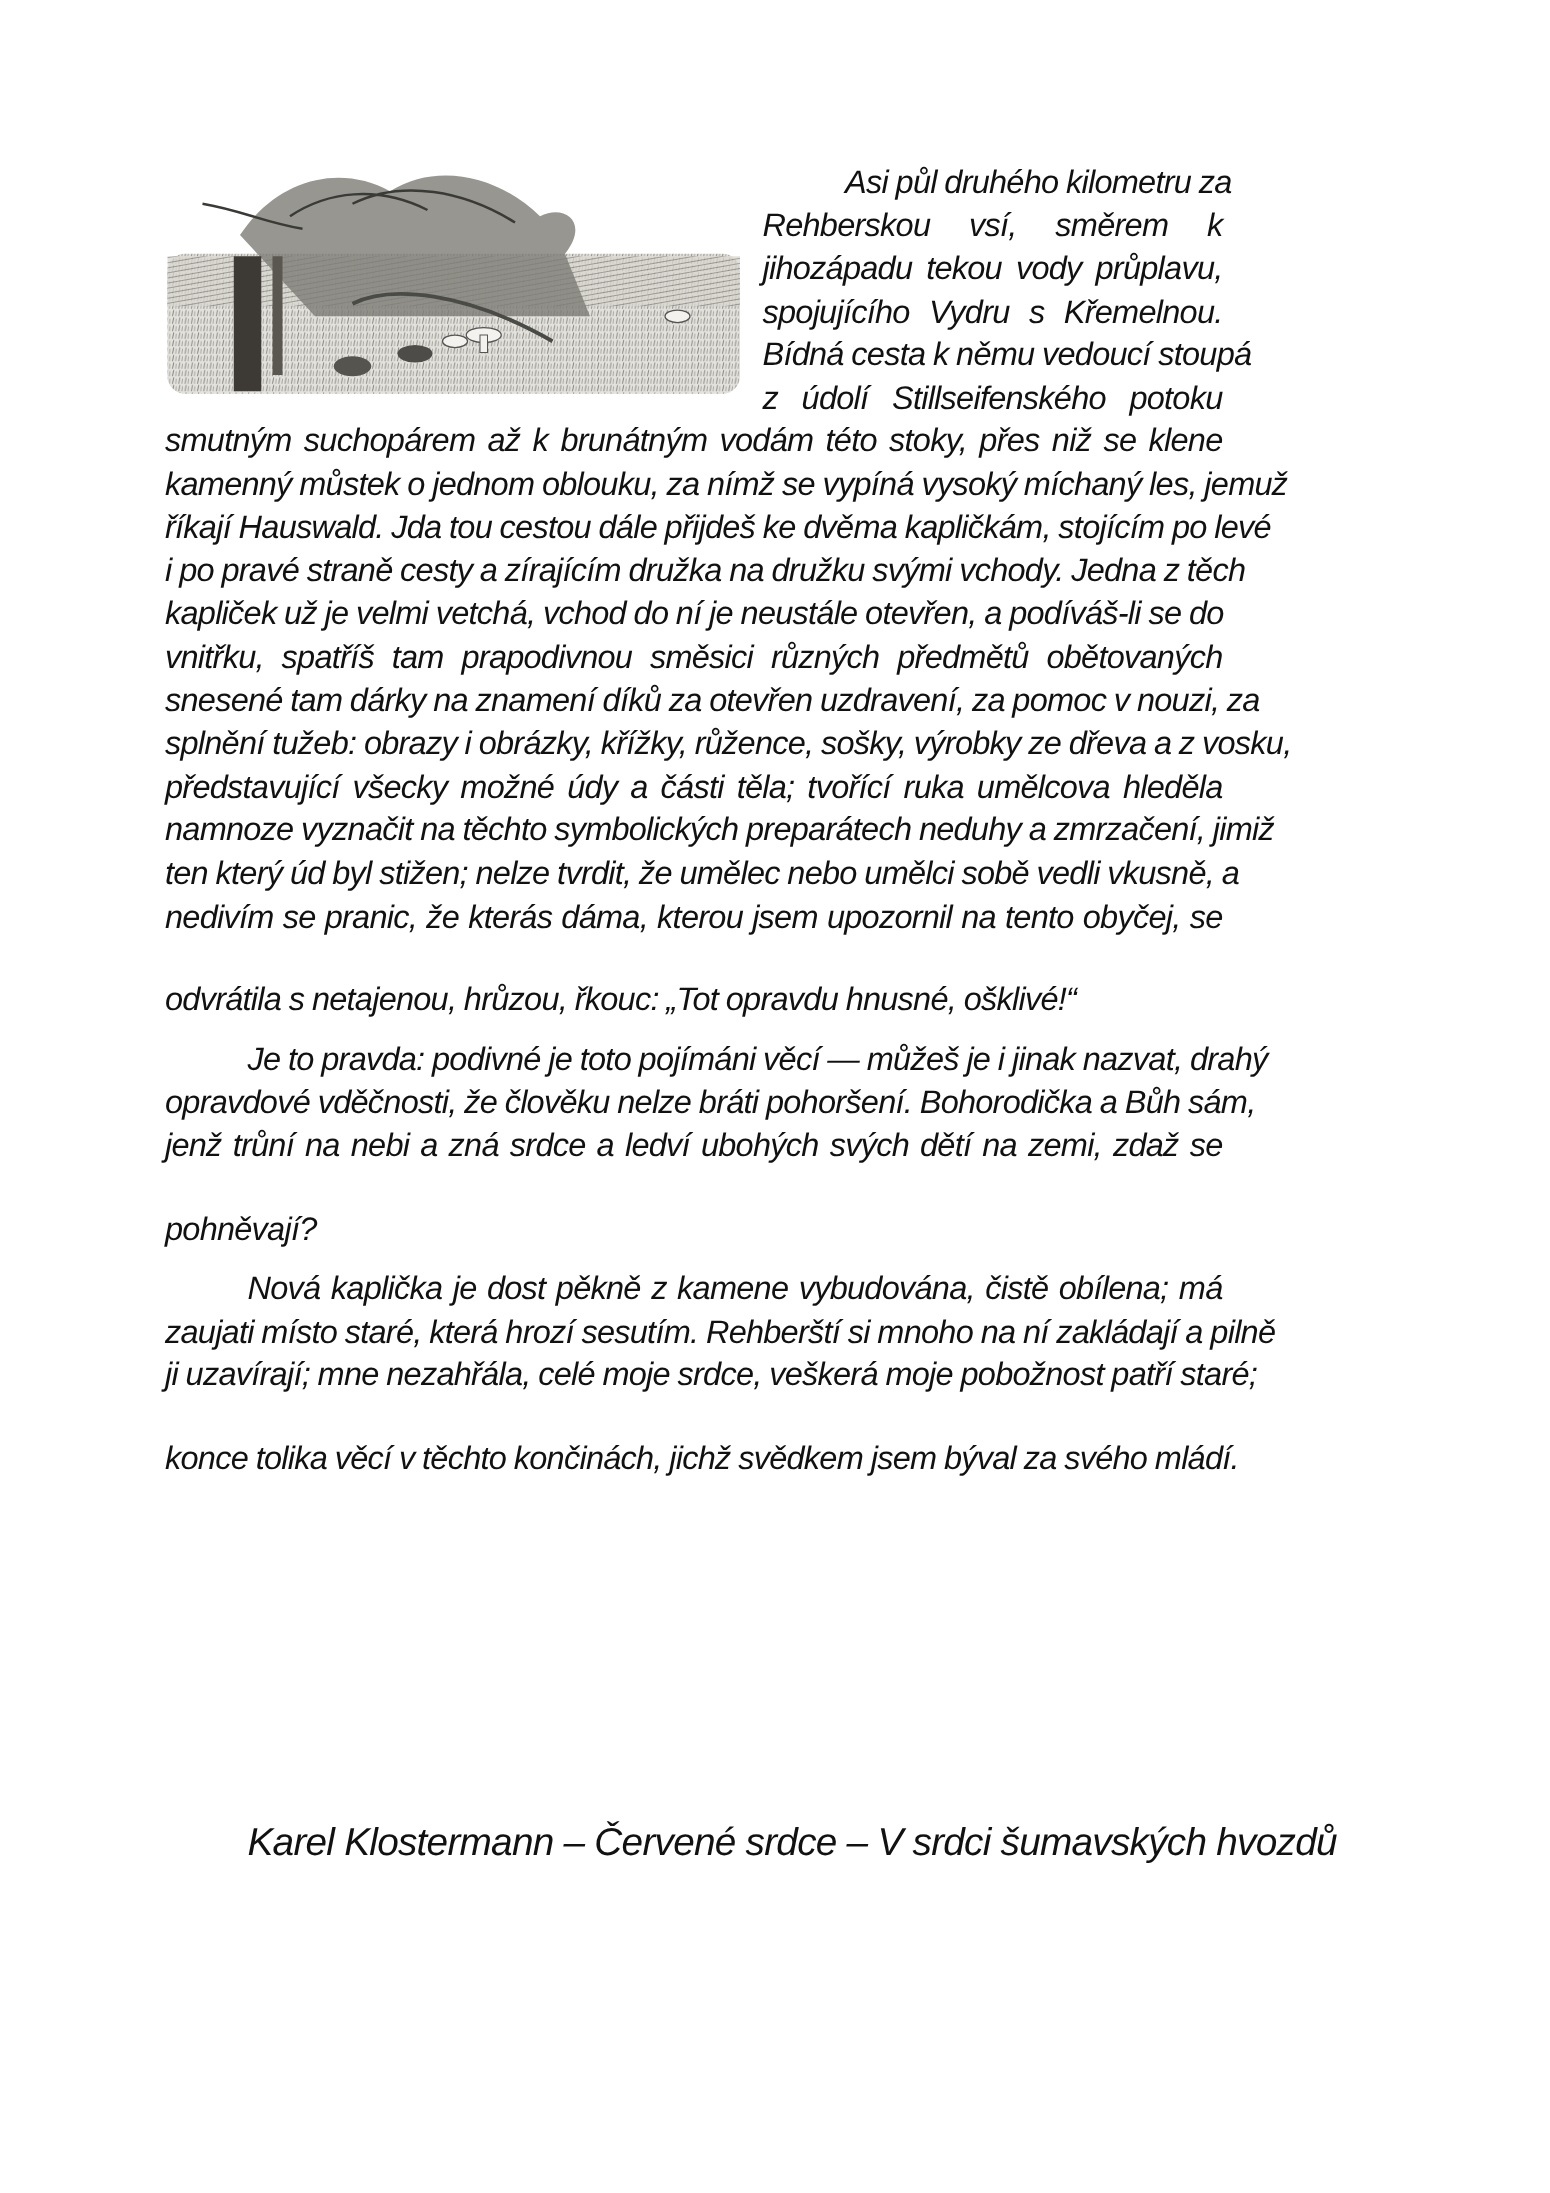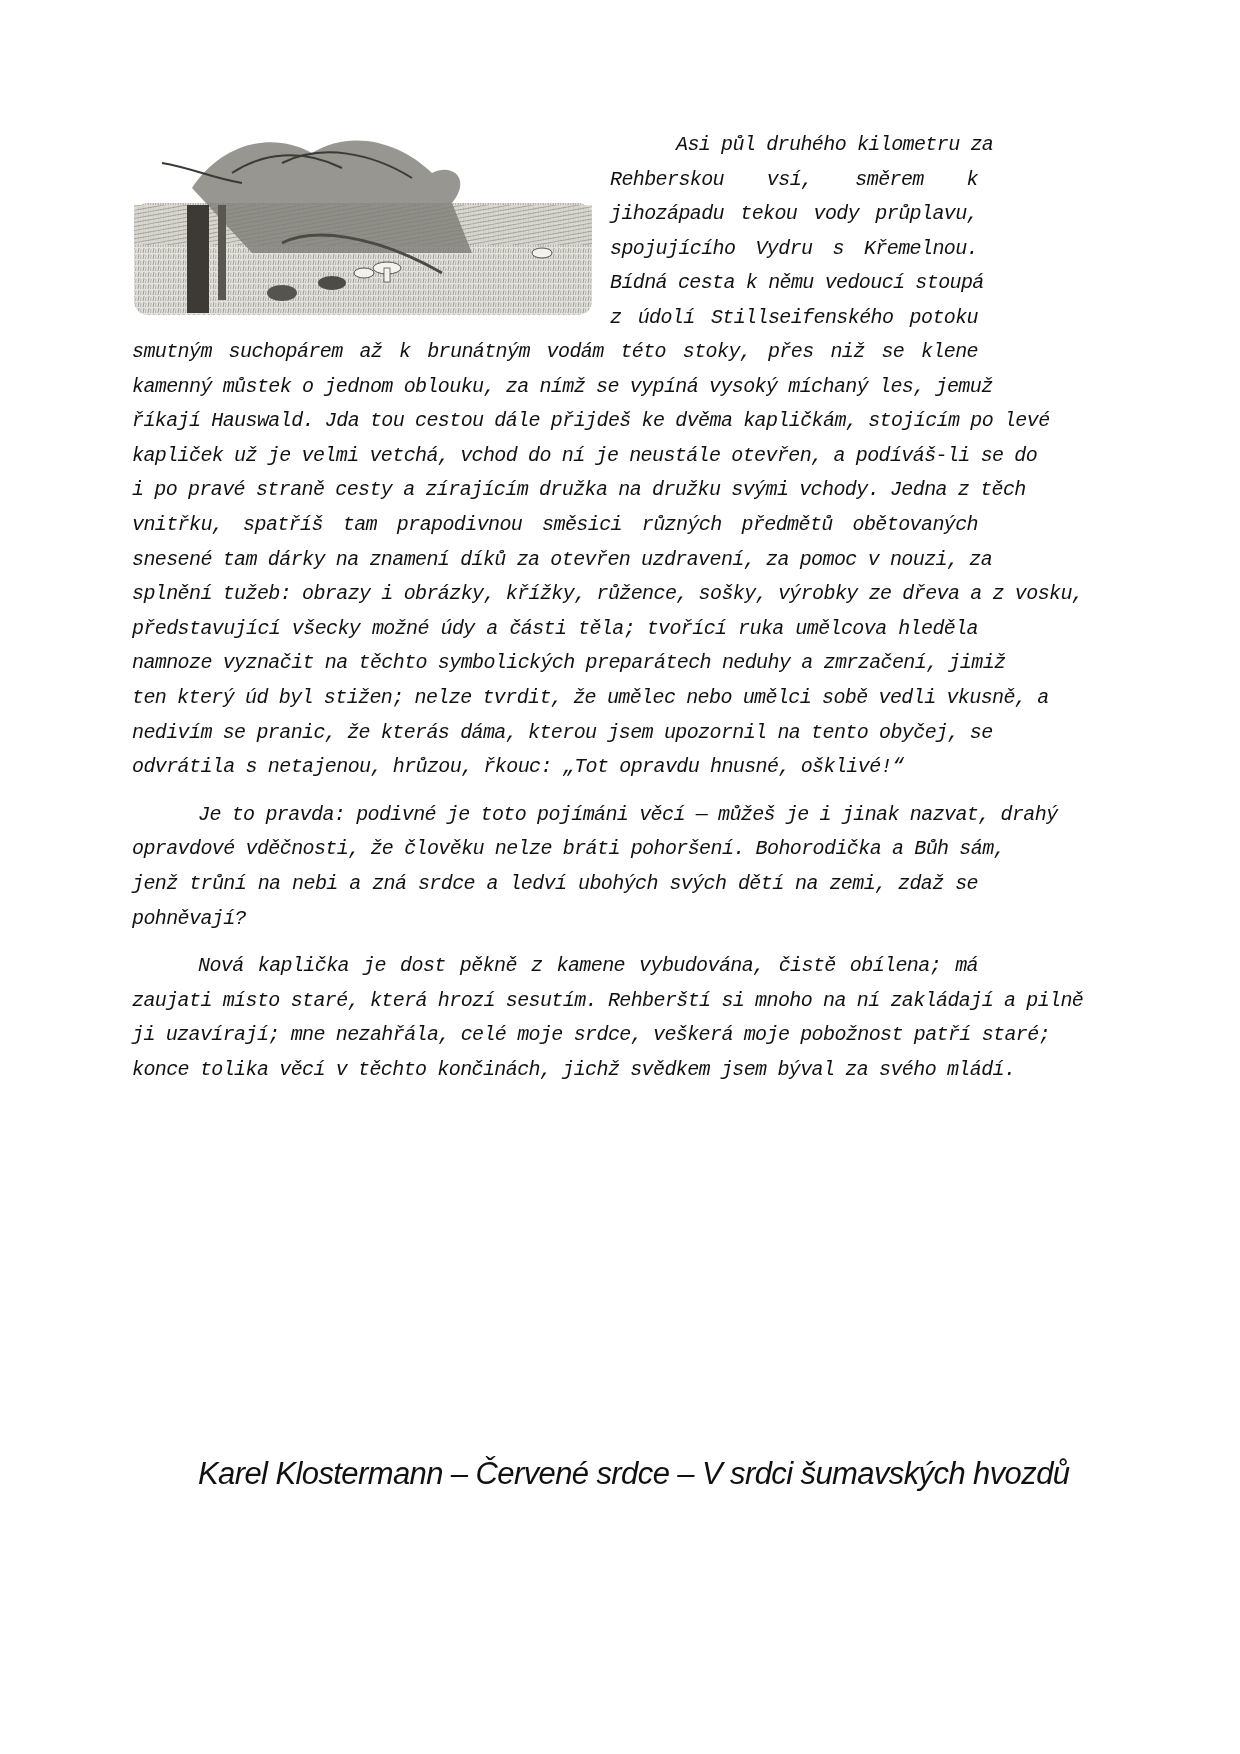--- a/index.html
+++ b/index.html
@@ -12,31 +12,30 @@
       color: #111111;
     }
     .page {
       position: absolute;
       left: 132px;
       top: 128px;
       width: 846px;
     }
     .line {
       font-style: italic;
-      font-size: 20px;
+      font-size: 26px;
       line-height: 34.6px;
       height: 34.6px;
       white-space: nowrap;
       text-align: justify;
       text-align-last: justify;
       letter-spacing: -0.6px;
       word-spacing: -0.5px;
-      font-family: Liberation Mono, monospace;
     }
-    .line.last { text-align-last: left; }
+    .line.last { text-align-last: left; margin-top: 32px; }
     .line.indent { padding-left: 66px; }
     .top-block { position: relative; height: 207px; }
     .illustration {
       position: absolute;
       left: 0;
       top: 5px;
       width: 462px;
       height: 186px;
     }
     .top-text {
@@ -98,22 +97,22 @@
       <div class="line">spojujícího Vydru s Křemelnou.</div>
       <div class="line">Bídná cesta k němu vedoucí stoupá</div>
       <div class="line">z údolí Stillseifenského potoku</div>
     </div>
   </div>
 
   <div>
     <div class="line">smutným suchopárem až k brunátným vodám této stoky, přes niž se klene</div>
     <div class="line">kamenný můstek o jednom oblouku, za nímž se vypíná vysoký míchaný les, jemuž</div>
     <div class="line">říkají Hauswald. Jda tou cestou dále přijdeš ke dvěma kapličkám, stojícím po levé</div>
+    <div class="line">i po pravé straně cesty a zírajícím družka na družku svými vchody. Jedna z těch</div>
     <div class="line">kapliček už je velmi vetchá, vchod do ní je neustále otevřen, a podíváš-li se do</div>
-    <div class="line">i po pravé straně cesty a zírajícím družka na družku svými vchody. Jedna z těch</div>
     <div class="line">vnitřku, spatříš tam prapodivnou směsici různých předmětů obětovaných</div>
     <div class="line">snesené tam dárky na znamení díků za otevřen uzdravení, za pomoc v nouzi, za</div>
     <div class="line">splnění tužeb: obrazy i obrázky, křížky, růžence, sošky, výrobky ze dřeva a z vosku,</div>
     <div class="line">představující všecky možné údy a části těla; tvořící ruka umělcova hleděla</div>
     <div class="line">namnoze vyznačit na těchto symbolických preparátech neduhy a zmrzačení, jimiž</div>
     <div class="line">ten který úd byl stižen; nelze tvrdit, že umělec nebo umělci sobě vedli vkusně, a</div>
     <div class="line">nedivím se pranic, že kterás dáma, kterou jsem upozornil na tento obyčej, se</div>
     <div class="line last">odvrátila s netajenou, hrůzou, řkouc: „Tot opravdu hnusné, ošklivé!“</div>
   </div>
 

